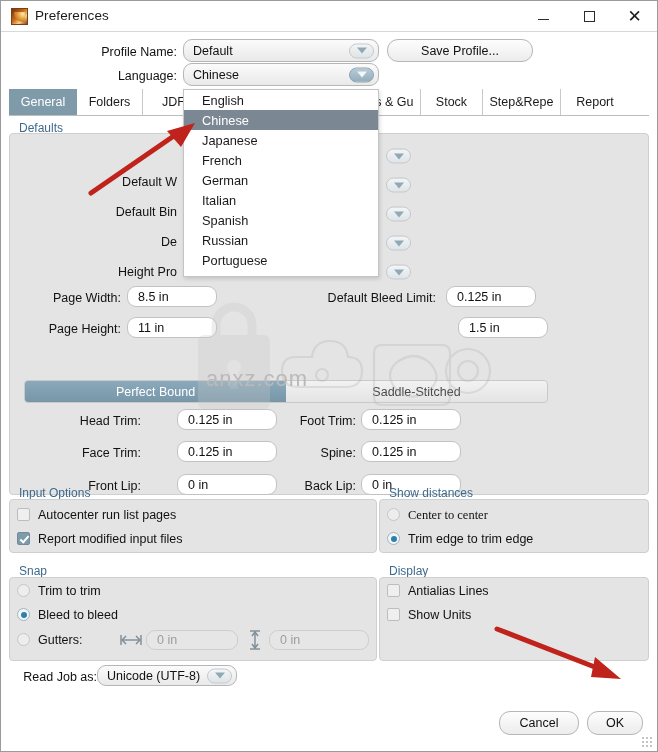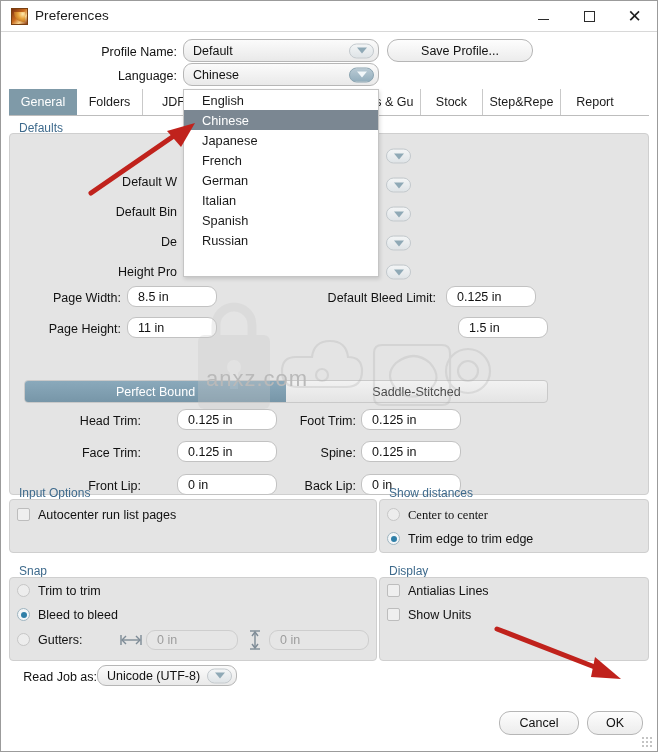--- a/index.html
+++ b/index.html
@@ -396,20 +396,24 @@
     <div class="tfield" style="left:176px; top:442px; width:100px; height:21px;">0 in</div>
 
     <div class="lbl" style="left:265px; top:447px; width:90px;">Back Lip:</div>
     <div class="tfield" style="left:360px; top:442px; width:100px; height:21px;">0 in</div>
 
     <div class="grouplabel" style="left:18px; top:454px;">Input Options</div>
     <div class="groupbox" style="left:8px; top:467px; width:368px; height:54px;"></div>
     <div class="row" style="left:16px; top:476px;">
       <span class="cbox"></span>
       <span class="rlabel">Autocenter run list pages</span>
+    </div>
+    <div class="row" style="left:16px; top:500px;">
+      <span class="cbox on"></span>
+      <span class="rlabel">Report modified input files</span>
     </div>
 
     <div class="grouplabel" style="left:388px; top:454px;">Show distances</div>
     <div class="groupbox" style="left:378px; top:467px; width:270px; height:54px;"></div>
     <div class="row" style="left:386px; top:476px;font-family:Liberation Serif, serif;">
       <span class="radio"></span>
       <span class="rlabel">Center to center</span>
     </div>
     <div class="row" style="left:386px; top:500px;">
       <span class="radio on"></span>
@@ -491,20 +495,21 @@
 
   <div id="langpop">
     <div class="opt">English</div>
     <div class="opt sel">Chinese</div>
     <div class="opt">Japanese</div>
     <div class="opt">French</div>
     <div class="opt">German</div>
     <div class="opt">Italian</div>
     <div class="opt">Spanish</div>
     <div class="opt">Russian</div>
+    <div class="opt">Portuguese</div>
   </div>
 
   <svg class="arrowsvg" style="left:82px; top:120px;" width="120" height="80" viewBox="0 0 120 80">
     <line x1="8" y1="72" x2="98" y2="10" stroke="#c0221c" stroke-width="5" stroke-linecap="round"></line>
     <polygon points="112,2 84,10 98,26" fill="#c0221c"></polygon>
   </svg>
 
   <svg class="arrowsvg" style="left:490px; top:622px;" width="140" height="60" viewBox="0 0 140 60">
     <line x1="6" y1="6" x2="114" y2="48" stroke="#c0221c" stroke-width="5" stroke-linecap="round"></line>
     <polygon points="130,56 104,34 100,54" fill="#c0221c"></polygon>

